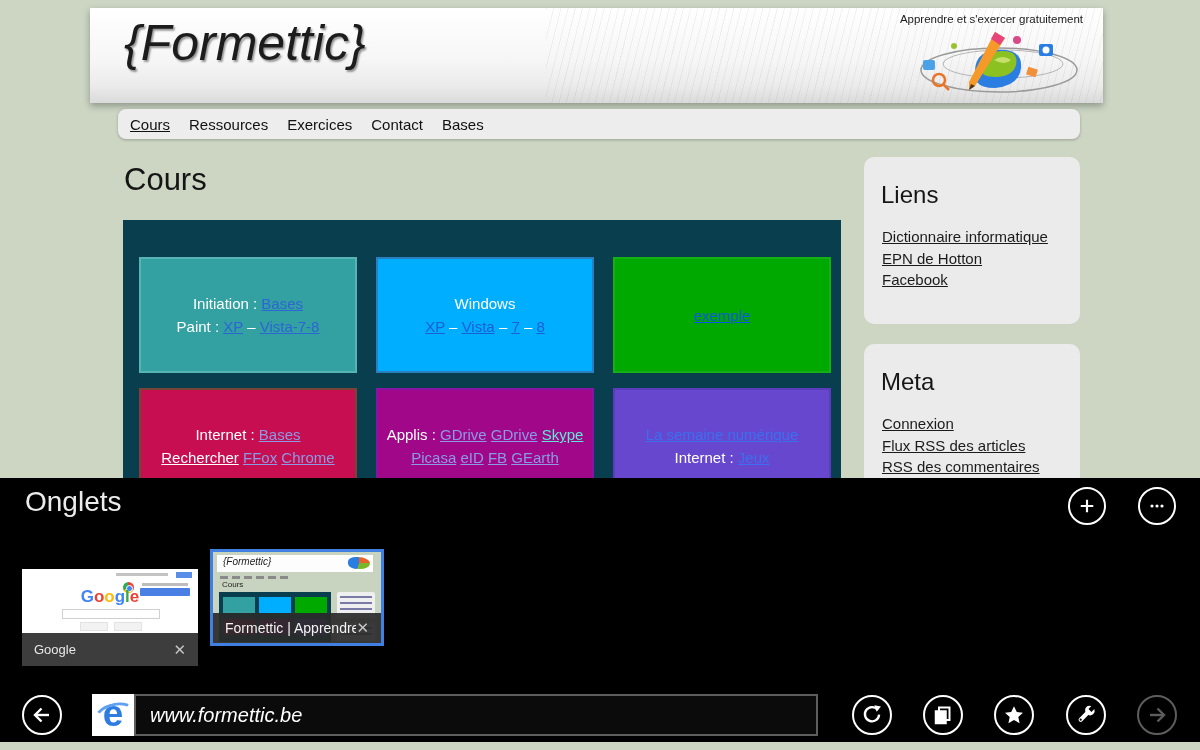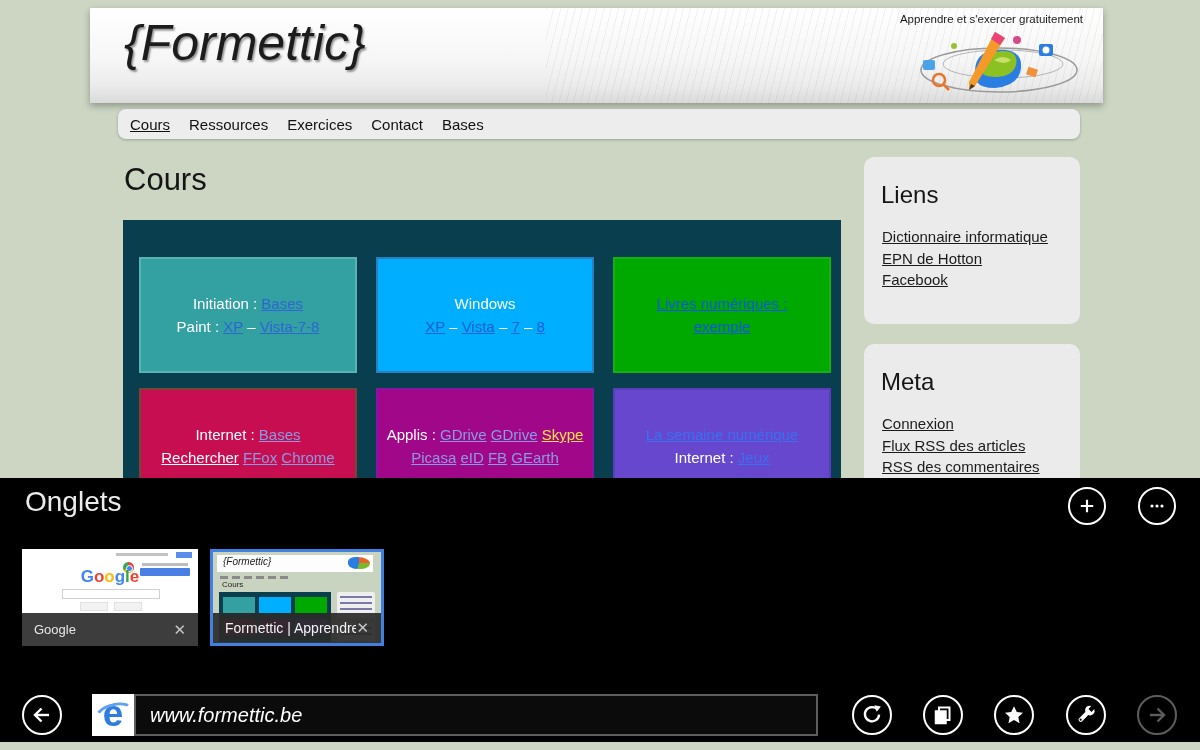--- a/index.html
+++ b/index.html
@@ -44,21 +44,21 @@
   
   .overlay{position:absolute;left:0;top:478px;width:1200px;height:264px;background:#000;z-index:10;}
   .overlay-title{position:absolute;left:25px;top:8px;font-size:28px;font-weight:300;color:#ececec;}
   .circle-btn{position:absolute;width:38px;height:38px;border-radius:50%;border:2.5px solid #fff;
     background:transparent;display:flex;align-items:center;justify-content:center;padding:0;cursor:pointer;}
   #newTabBtn{left:1068px;top:9px;}
   #moreBtn{left:1138px;top:9px;}
 
   
   .thumb{position:absolute;top:71px;cursor:pointer;}
-  .thumb-google{left:22px;width:176px;height:97px;background:#fff;}
+  .thumb-google{left:22px;width:176px;height:97px;background:#fff;margin-top:20px;}
   .thumb-formettic{left:210px;width:174px;height:97px;border:3px solid #3f80e2;box-sizing:border-box;background:#c9d4c0;}
   .thumb-bar{position:absolute;left:0;bottom:0;width:100%;height:33px;background:#3d3d3d;
     display:flex;align-items:center;z-index:3;}
   .thumb-formettic .thumb-bar{height:30px;background:rgba(42,42,42,0.92);}
   .thumb-label{margin-left:12px;font-size:13px;color:#e8e8e8;flex:1;white-space:nowrap;overflow:hidden;}
   .thumb-formettic .thumb-label{font-size:14px;color:#f2f2f2;}
   .thumb-close{margin-right:12px;color:#c6c6c6;font-size:15px;cursor:pointer;}
 
   
   .gm-topline{position:absolute;right:30px;top:4px;width:52px;height:3px;background:#c3c3c3;}
@@ -150,29 +150,28 @@
     <div class="tiles-panel" id="tiles">
         <div class="tile" style="background: rgb(51, 161, 161); border-color: rgb(88, 180, 180); left: 16px; top: 37px;">
           <div class="tile-line"><span>Initiation : </span><a class="tile-link" style="color: rgb(46, 101, 212);">Bases</a></div>
           <div class="tile-line"><span>Paint : </span><a class="tile-link" style="color: rgb(46, 101, 212);">XP</a><span> – </span><a class="tile-link" style="color: rgb(46, 101, 212);">Vista-7-8</a></div>
         </div>
         <div class="tile" style="background: rgb(0, 174, 255); border-color: rgb(42, 127, 192); left: 253px; top: 37px;">
           <div class="tile-line"><span>Windows</span></div>
           <div class="tile-line"><a class="tile-link" style="color: rgb(26, 95, 214);">XP</a><span> – </span><a class="tile-link" style="color: rgb(26, 95, 214);">Vista</a><span> – </span><a class="tile-link" style="color: rgb(26, 95, 214);">7</a><span> – </span><a class="tile-link" style="color: rgb(26, 95, 214);">8</a></div>
         </div>
         <div class="tile" style="background: rgb(0, 169, 0); border-color: rgb(20, 176, 20); left: 490px; top: 37px;">
-          <div class="tile-line"><a class="tile-link" style="color: rgb(15, 85, 232);">Livres numériques :</a></div>
           <div class="tile-line"><a class="tile-link" style="color: rgb(15, 85, 232);">exemple</a></div>
         </div>
         <div class="tile" style="background: rgb(198, 14, 80); border-color: rgb(122, 68, 52); left: 16px; top: 168px;">
           <div class="tile-line"><span>Internet : </span><a class="tile-link" style="color: rgb(139, 154, 230);">Bases</a></div>
           <div class="tile-line"><a class="tile-link" style="color: #ffffff;">Rechercher</a><span> </span><a class="tile-link" style="color: rgb(139, 154, 230);">FFox</a><span> </span><a class="tile-link" style="color: rgb(139, 154, 230);">Chrome</a></div>
         </div>
         <div class="tile" style="background: rgb(161, 7, 137); border-color: rgb(135, 20, 164); left: 253px; top: 168px;">
-          <div class="tile-line"><span>Applis : </span><a class="tile-link" style="color: rgb(139, 154, 230);">GDrive</a><span> </span><a class="tile-link" style="color: rgb(139, 154, 230);">GDrive</a><span> </span><a class="tile-link" style="color: #fde047;">Skype</a></div>
+          <div class="tile-line"><span>Applis : </span><a class="tile-link" style="color: rgb(139, 154, 230);">GDrive</a><span> </span><a class="tile-link" style="color: rgb(139, 154, 230);">GDrive</a><span> </span><a class="tile-link" style="color: #5eead4;">Skype</a></div>
           <div class="tile-line"><a class="tile-link" style="color: rgb(139, 154, 230);">Picasa</a><span> </span><a class="tile-link" style="color: rgb(139, 154, 230);">eID</a><span> </span><a class="tile-link" style="color: rgb(139, 154, 230);">FB</a><span> </span><a class="tile-link" style="color: rgb(139, 154, 230);">GEarth</a></div>
         </div>
         <div class="tile" style="background: rgb(103, 71, 205); border-color: rgb(90, 61, 189); left: 490px; top: 168px;">
           <div class="tile-line"><a class="tile-link" style="color: rgb(58, 111, 240);">La semaine numérique</a></div>
           <div class="tile-line"><span>Internet : </span><a class="tile-link" style="color: rgb(58, 111, 240);">Jeux</a></div>
         </div>
       </div>
 
     <aside id="sidebar">
         <div class="side-box box-0">

